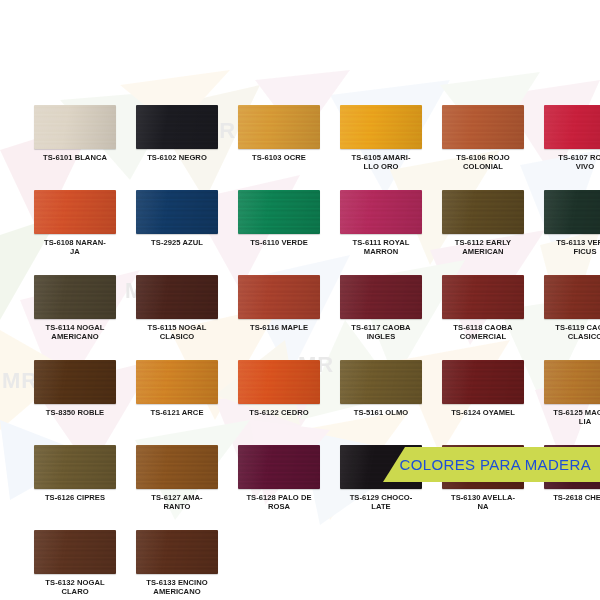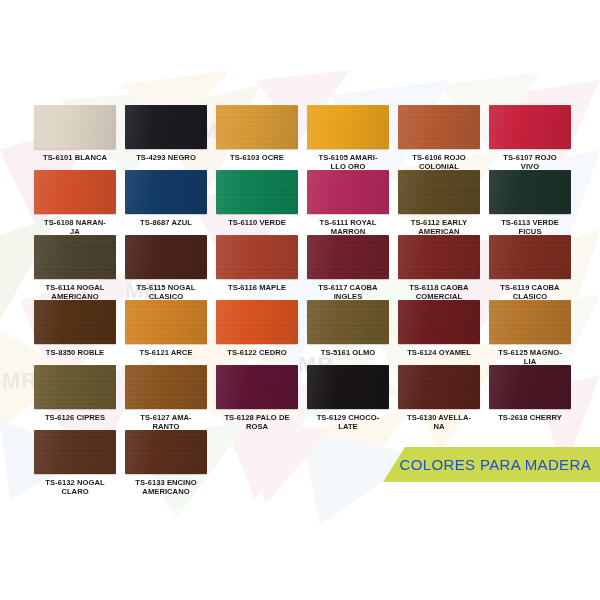--- a/index.html
+++ b/index.html
@@ -30,20 +30,21 @@
   #grid {
     position: absolute;
     left: 34px;
     top: 105px;
     width: 536px;
     z-index: 2;
     display: grid;
     grid-template-columns: repeat(6, 82px);
     column-gap: 9px;
     row-gap: 0px;
+    gap: 20px;
   }
   .cell {
     width: 82px;
     height: 65px;
     position: relative;
   }
   .chip {
     width: 82px;
     height: 44px;
     border-radius: 1px;
@@ -181,21 +182,21 @@
   <div class="mr-mark" style="left:298px; top:352px; font-size:22px; letter-spacing:1px;">MR</div>
   <div class="mr-mark" style="left:2px; top:368px; font-size:22px; letter-spacing:1px;">MR</div>
 
   <div id="grid">
       <div class="cell">
         <div class="chip" style="background-color: rgb(222, 213, 198);"></div>
         <div class="label">TS-6101 BLANCA</div>
       </div>
       <div class="cell">
         <div class="chip" style="background-color: rgb(27, 27, 33);"></div>
-        <div class="label">TS-4293 NEGRO</div>
+        <div class="label">TS-6102 NEGRO</div>
       </div>
       <div class="cell">
         <div class="chip" style="background-color: rgb(214, 154, 54);"></div>
         <div class="label">TS-6103 OCRE</div>
       </div>
       <div class="cell">
         <div class="chip" style="background-color: rgb(233, 163, 28);"></div>
         <div class="label">TS-6105 AMARI-<br>LLO ORO</div>
       </div>
       <div class="cell">
@@ -205,21 +206,21 @@
       <div class="cell">
         <div class="chip" style="background-color: rgb(200, 32, 60);"></div>
         <div class="label">TS-6107 ROJO<br>VIVO</div>
       </div>
       <div class="cell">
         <div class="chip" style="background-color: rgb(210, 81, 42);"></div>
         <div class="label">TS-6108 NARAN-<br>JA</div>
       </div>
       <div class="cell">
         <div class="chip" style="background-color: rgb(18, 58, 102);"></div>
-        <div class="label">TS-8687 AZUL</div>
+        <div class="label">TS-2925 AZUL</div>
       </div>
       <div class="cell">
         <div class="chip" style="background-color: rgb(14, 130, 83);"></div>
         <div class="label">TS-6110 VERDE</div>
       </div>
       <div class="cell">
         <div class="chip" style="background-color: rgb(179, 42, 92);"></div>
         <div class="label">TS-6111 ROYAL<br>MARRON</div>
       </div>
       <div class="cell">

